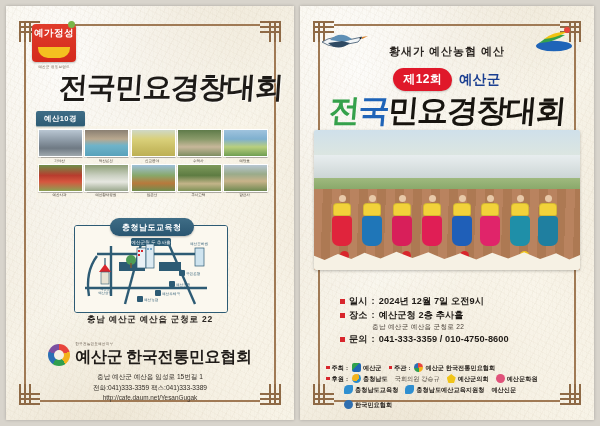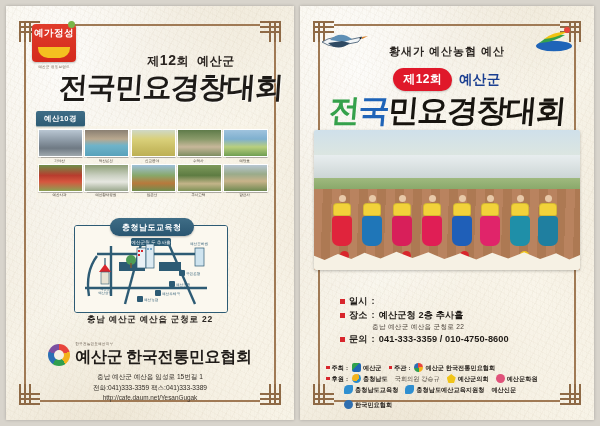--- a/index.html
+++ b/index.html
@@ -229,24 +229,20 @@
 
     <div class="brand">
       <div class="brand-box">
         <span class="dot"></span>
         <div class="ko">예가정성</div>
         <div class="bowl"></div>
       </div>
       <div class="brand-sub">예산군 공동브랜드</div>
     </div>
 
-    <div class="l-kicker">
-      <span>제</span><b>12</b><span>회</span>
-      &nbsp;<span>예산군</span>
-    </div>
     <div class="l-title">전국민요경창대회</div>
 
     <div class="badge">예산10경</div>
 
     <div class="photogrid">
       <div class="prow">
         <div class="pcell">
           <div class="pimg ph1"></div>
           <div class="pcap">가야산</div>
         </div>
@@ -483,20 +479,21 @@
       <div class="leafstem" style="left:210px;"></div>
       <div class="flower" style="left:206px;background:#f0c419;"></div>
 
       <div class="torn"></div>
     </div>
 
     <div class="details">
       <div class="dline">
         <span class="dsq"></span>
         <span>일시</span>:
+        <span>2024년 12월 7일 오전9시</span>
       </div>
       <div class="dline">
         <span class="dsq"></span>
         <span>장소</span>:
         <span>예산군청 2층 추사홀</span>
       </div>
       <div class="dsub">충남 예산군 예산읍 군청로 22</div>
       <div class="dline">
         <span class="dsq"></span>
         <span>문의</span>:

